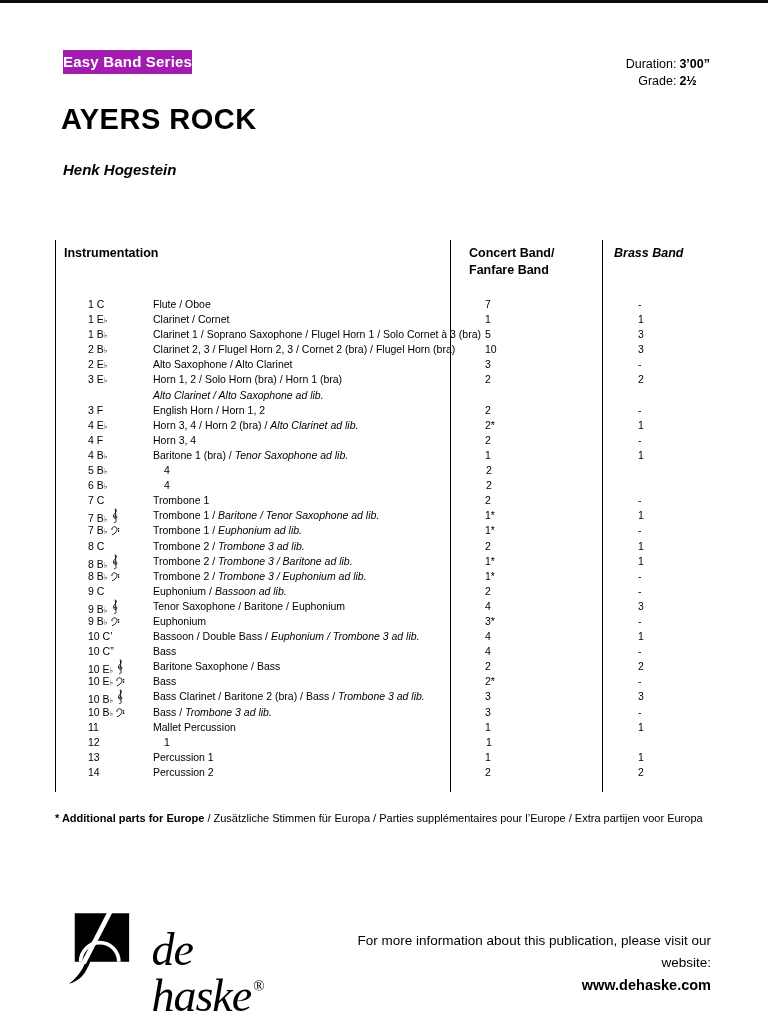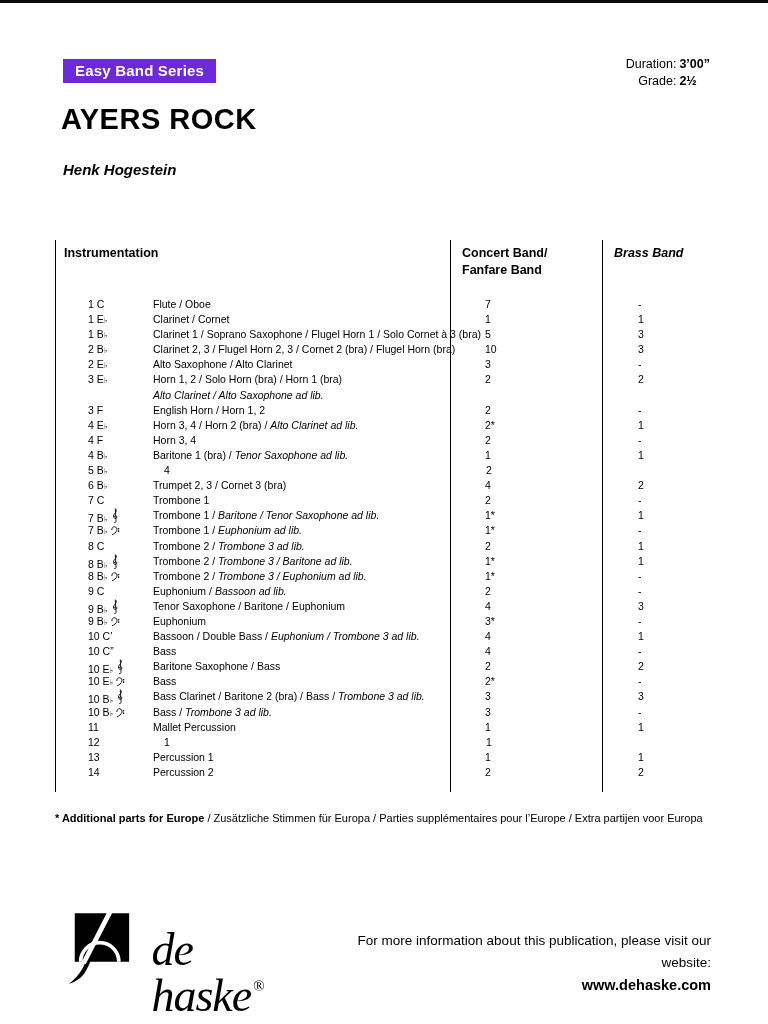--- a/index.html
+++ b/index.html
@@ -1,34 +1,34 @@
 <!DOCTYPE html>
 <html><head>
 <meta charset="utf-8">
 <style>
   html,body{margin:0;padding:0;background:#e8e8e8;}
   .page{position:relative;width:768px;height:1024px;background:#fff;margin:0 auto;
         font-family:"Liberation Sans","DejaVu Sans",sans-serif;color:#000;overflow:hidden;}
   .page-edge{position:absolute;left:0;top:0;width:768px;height:3px;background:#0a0a0a;}
-  .badge{position:absolute;left:63px;top:59px;background:#6d28d9;color:#fff;
-         font-size:15px;font-weight:bold;padding:3px 12px 4px;letter-spacing:.2px;}
+  .badge{position:absolute;left:63px;top:50px;background:#a21caf;color:#fff;
+         font-size:15px;font-weight:bold;padding:3px 0 4px;letter-spacing:.2px;}
   .meta{position:absolute;right:58px;top:56px;font-size:12.5px;line-height:17px;
         display:grid;grid-template-columns:auto auto;column-gap:3px;}
   .meta .lbl{text-align:right;}
   .meta .val{font-weight:bold;}
   .title{position:absolute;left:61px;top:103px;font-size:29px;font-weight:bold;letter-spacing:.5px;}
   .composer{position:absolute;left:63px;top:161px;font-size:15px;font-weight:bold;font-style:italic;}
 
   .tbl{position:absolute;left:55px;top:240px;width:656px;height:552px;border-left:1px solid #000;}
   .vline{position:absolute;top:0;bottom:0;width:1px;background:#000;}
   .vline.v1{left:394px;}
   .vline.v2{left:546px;}
   .thead{display:grid;grid-template-columns:386px 152px auto;padding:5px 0 0 8px;
          font-size:12.5px;font-weight:bold;line-height:17px;height:52px;box-sizing:border-box;}
-  .thead .h2{padding-left:12px;}
+  .thead .h2{padding-left:19px;}
   .thead .h3{padding-left:12px;font-style:italic;}
   .rows{position:absolute;left:0;right:0;top:57px;margin-left:24px;}
   .row{display:grid;grid-template-columns:65px 321px 152px auto;padding-left:8px;
        font-size:10.5px;line-height:15.1px;height:15.1px;white-space:nowrap;}
   .row .qty1{padding-left:11px;}
   .row .qty2{padding-left:12px;}
   .row .it{font-style:italic;}
   .flat{font-size:8px;}
   .clef{margin-left:3px;vertical-align:-2px;}
 
@@ -137,21 +137,20 @@
           <span class="qty1">1</span>
           <span class="qty2">1</span>
         </div>
         <div class="row">
           <span class="code">5 B<span class="flat">♭</span></span>
           <span class="qty1">4</span>
           <span class="qty2">2</span>
         </div>
         <div class="row">
           <span class="code">6 B<span class="flat">♭</span></span>
-          <span class="name"><span class="">Trumpet 2, 3 / Cornet 3 (bra)</span></span>
           <span class="qty1">4</span>
           <span class="qty2">2</span>
         </div>
         <div class="row">
           <span class="code">7 C</span>
           <span class="name"><span class="">Trombone 1</span></span>
           <span class="qty1">2</span>
           <span class="qty2">-</span>
         </div>
         <div class="row">

